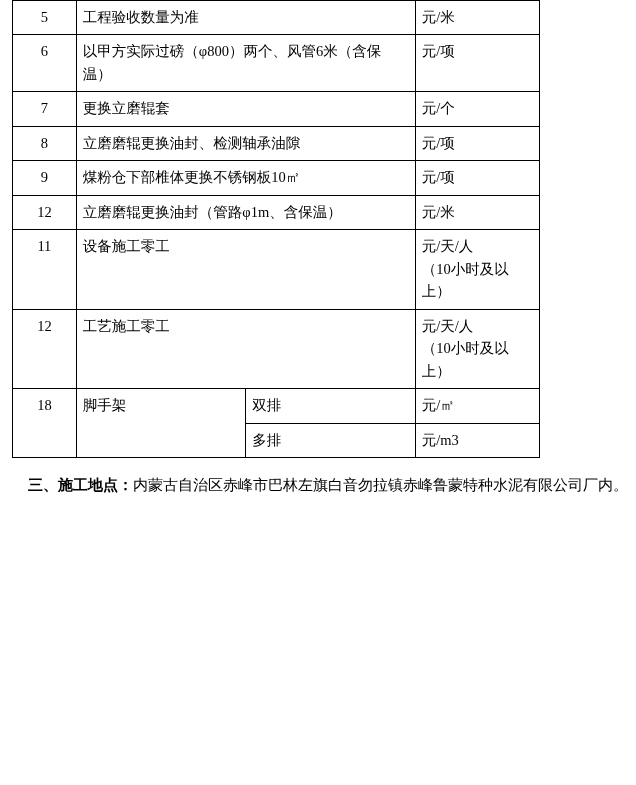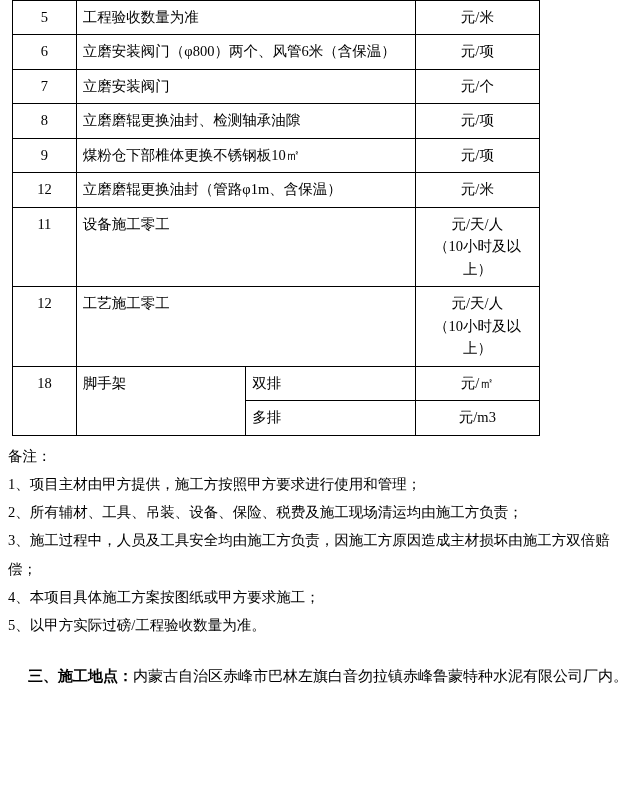--- a/index.html
+++ b/index.html
@@ -30,21 +30,21 @@
     border: 1px solid #000000;
     padding: 5px 6px 6px 6px;
     font-size: 14.5px;
     line-height: 1.55;
     vertical-align: top;
     font-family: "Liberation Serif", "DejaVu Serif", serif;
   }
   .col-no { width: 44px; text-align: center; }
   .col-desc { width: 290px; }
   .col-sub { width: 96px; }
-  .col-unit { width: 98px; text-align: center; }
+  .col-unit { width: 98px; }
   .notes {
     font-size: 14.5px;
     line-height: 1.95;
     padding: 6px 8px 10px 8px;
   }
   .notes p {
     margin: 0;
     padding: 0;
   }
   .footer {
@@ -66,27 +66,27 @@
     <tbody>
 
       <tr>
         <td class="col-no">5</td>
         <td class="col-desc" colspan="2">工程验收数量为准</td>
         <td class="col-unit">元/米</td>
       </tr>
 
       <tr>
         <td class="col-no">6</td>
-        <td class="col-desc" colspan="2">立磨安装阀门（φ800）两个、风管6米（含保温）</td>
+        <td class="col-desc" colspan="2">以甲方实际过磅（φ800）两个、风管6米（含保温）</td>
         <td class="col-unit">元/项</td>
       </tr>
 
       <tr>
         <td class="col-no">7</td>
-        <td class="col-desc" colspan="2">立磨安装阀门</td>
+        <td class="col-desc" colspan="2">更换立磨辊套</td>
         <td class="col-unit">元/个</td>
       </tr>
 
       <tr>
         <td class="col-no">8</td>
         <td class="col-desc" colspan="2">立磨磨辊更换油封、检测轴承油隙</td>
         <td class="col-unit">元/项</td>
       </tr>
 
       <tr>
@@ -123,26 +123,18 @@
       </tr>
 
       <tr>
         <td class="col-sub">多排</td>
         <td class="col-unit">元/m3</td>
       </tr>
 
     </tbody>
   </table>
 
-  <div class="notes">
-    <p>备注：</p>
-    <p>1、项目主材由甲方提供，施工方按照甲方要求进行使用和管理；</p>
-    <p>2、所有辅材、工具、吊装、设备、保险、税费及施工现场清运均由施工方负责；</p>
-    <p>3、施工过程中，人员及工具安全均由施工方负责，因施工方原因造成主材损坏由施工方双倍赔偿；</p>
-    <p>4、本项目具体施工方案按图纸或甲方要求施工；</p>
-    <p>5、以甲方实际过磅/工程验收数量为准。</p>
-  </div>
 
   <div class="footer">
     <span class="heading">三、施工地点：</span><span>内蒙古自治区赤峰市巴林左旗白音勿拉镇赤峰鲁蒙特种水泥有限公司厂内。</span>
   </div>
 
 </div>
 
 </body></html>

